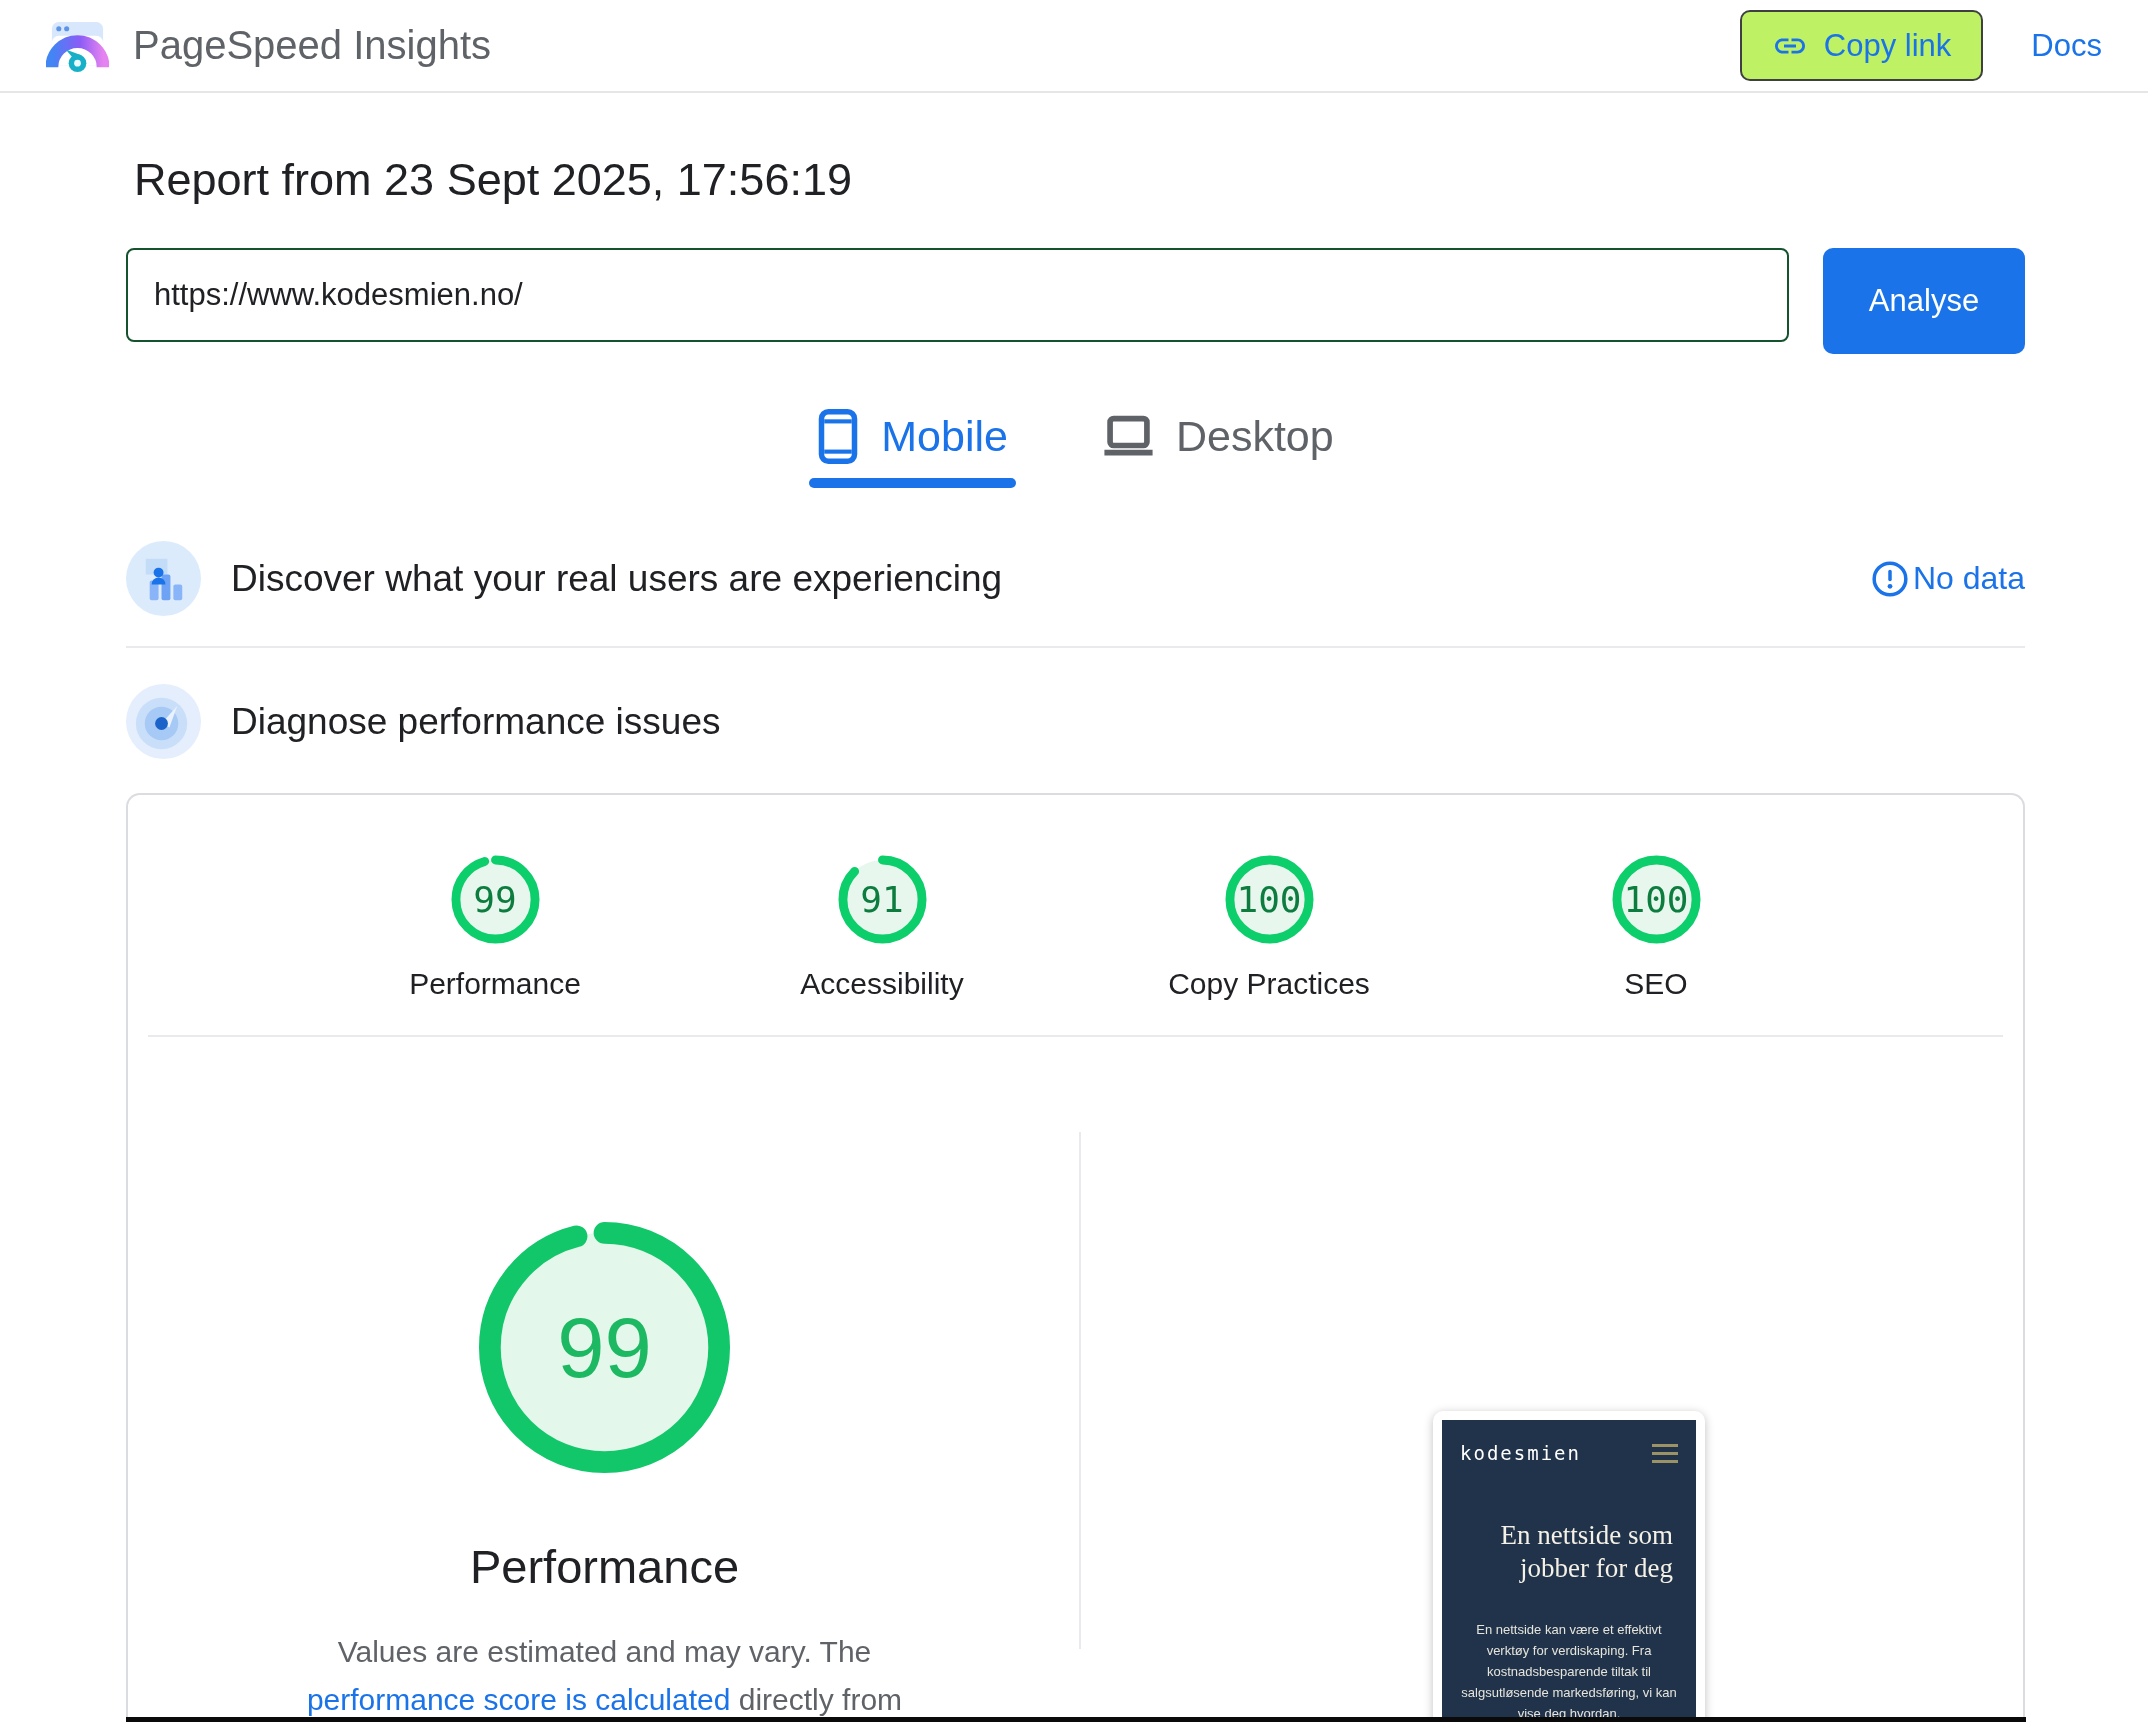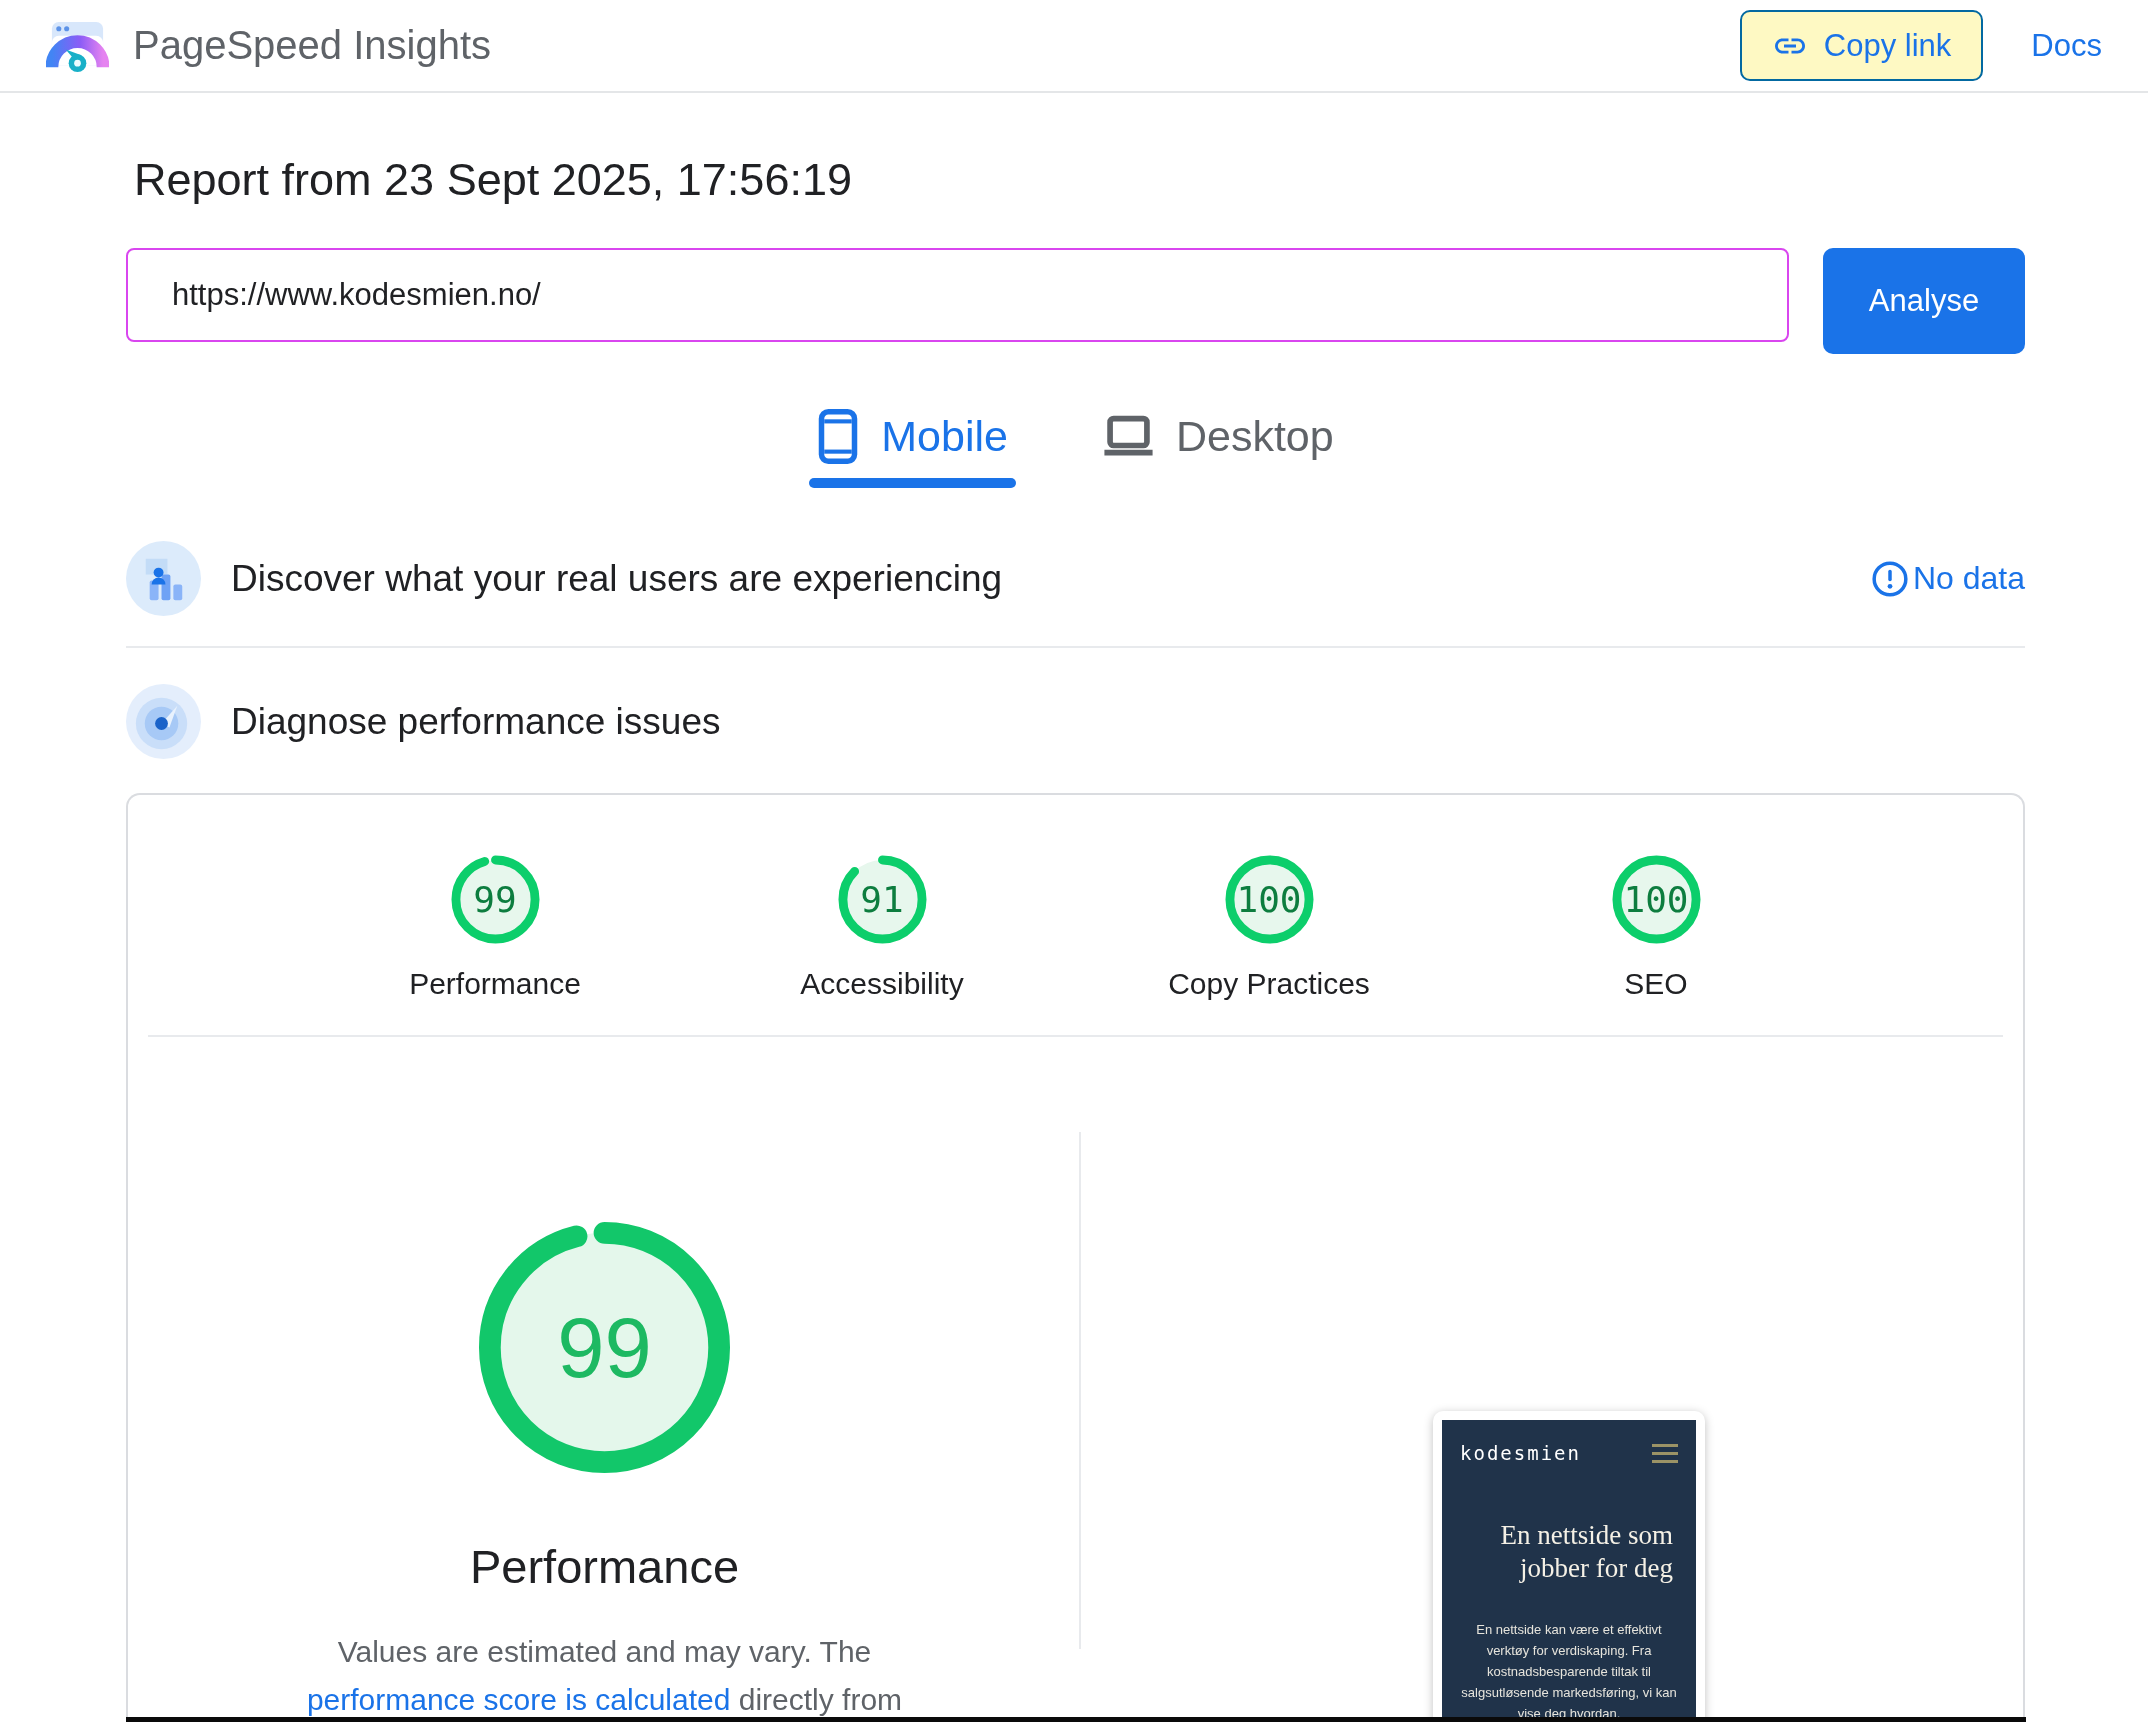--- a/index.html
+++ b/index.html
@@ -5,30 +5,30 @@
   * { margin:0; padding:0; box-sizing:border-box; }
   html,body { background:#fff; }
   body { font-family:"Liberation Sans", sans-serif; color:#202124; }
   .page { position:relative; width:2148px; height:1723px; background:#fff; overflow:hidden; }
 
   
   .header { height:93px; display:flex; align-items:center; padding:0 46px; border-bottom:2px solid #e4e6e8; }
   .logo { width:63px; height:63px; margin-right:24px; }
   .app-title { font-size:40px; color:#5f6368; font-weight:400; }
   .header-spacer { flex:1; }
-  .copylink-btn { display:flex; align-items:center; gap:16px; height:71px; padding:0 30px; border:2px solid #0369a1; border-radius:10px; background:#fef9c3; color:#1a73e8; font-size:31px; font-weight:500; cursor:pointer; }
+  .copylink-btn { display:flex; align-items:center; gap:16px; height:71px; padding:0 30px; border:2px solid #404040; border-radius:10px; background:#bef264; color:#1a73e8; font-size:31px; font-weight:500; cursor:pointer; }
   .copylink-btn svg { width:36px; height:36px; fill:#1a73e8; }
   .docs-link { margin-left:48px; color:#1a73e8; font-size:31px; font-weight:500; text-decoration:none; }
 
   
   .main { padding:0 123px 0 126px; }
   .report-heading { margin-top:61px; font-size:45px; font-weight:400; color:#202124;margin-left:8px; }
 
   .url-row { display:flex; margin-top:42px; }
-  .url-input { flex:1; height:94px; border:2px solid #d946ef; border-radius:8px; padding:0 44px; font-size:31px; color:#202124; font-family:"Liberation Sans", sans-serif; outline:none; background:#fff; }
+  .url-input { flex:1; height:94px; border:2px solid #14532d; border-radius:8px; padding:0 26px; font-size:31px; color:#202124; font-family:"Liberation Sans", sans-serif; outline:none; background:#fff; }
   .analyse-btn { width:202px; height:106px; margin-left:34px; background:#1a73e8; color:#fff; border:none; border-radius:10px; font-size:31px; font-weight:500; cursor:pointer; font-family:"Liberation Sans", sans-serif; }
 
   
   .tabs { margin-top:55px; display:flex; justify-content:center; gap:95px; }
   .tab { display:flex; align-items:center; gap:22px; padding-bottom:24px; position:relative; cursor:pointer; font-size:43px; font-weight:500; color:#5f6368; }
   .tab.active { color:#1a73e8; }
   .tab.active .tab-underline { position:absolute; left:-8px; right:-8px; bottom:0; height:10px; border-radius:6px; background:#1a73e8; }
   .tab svg { display:block; }
 
   

